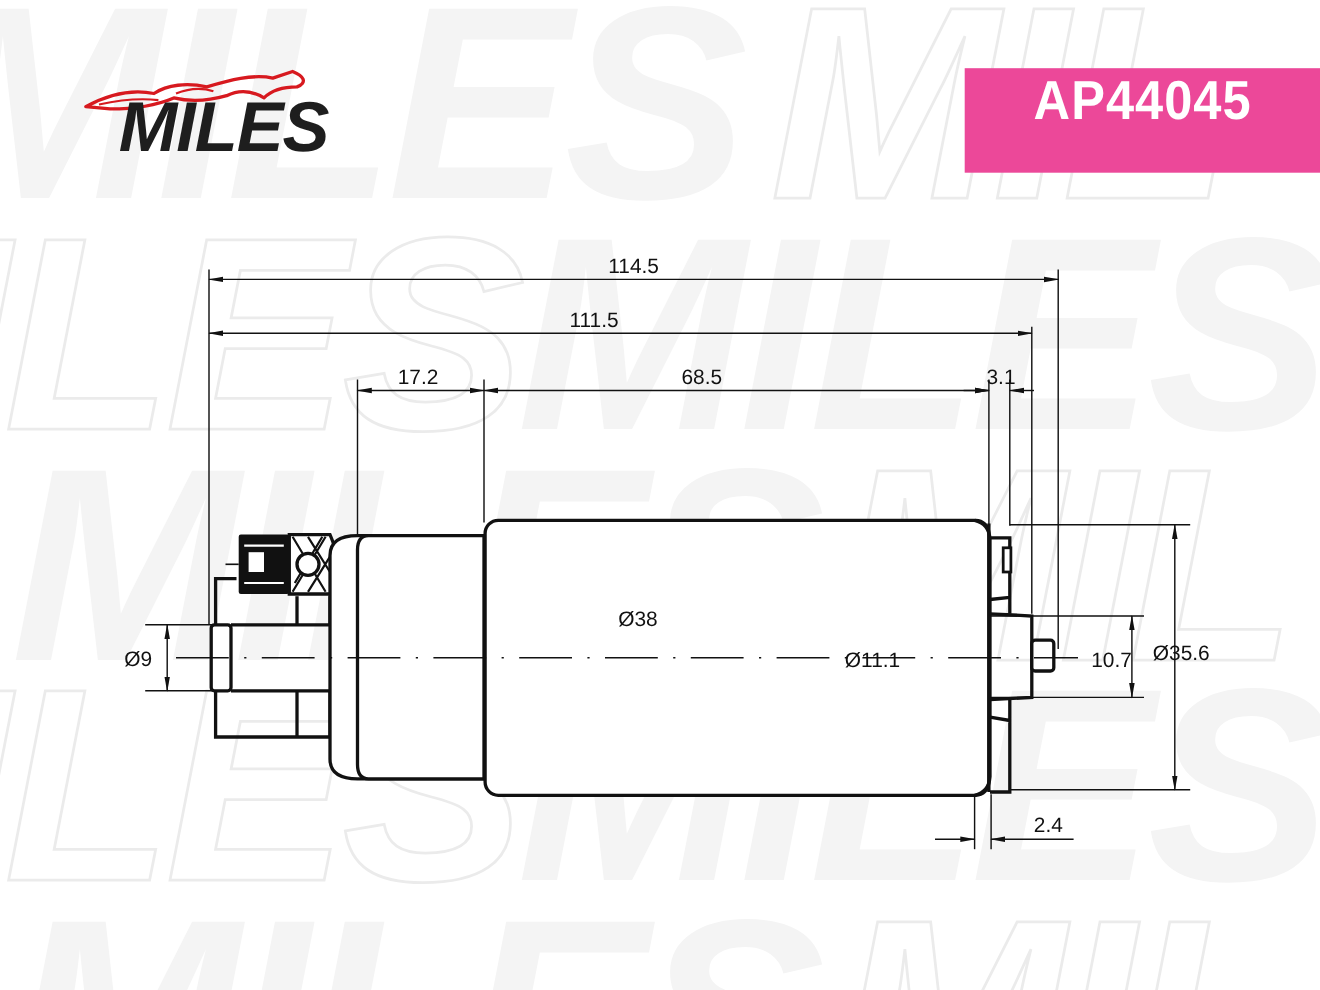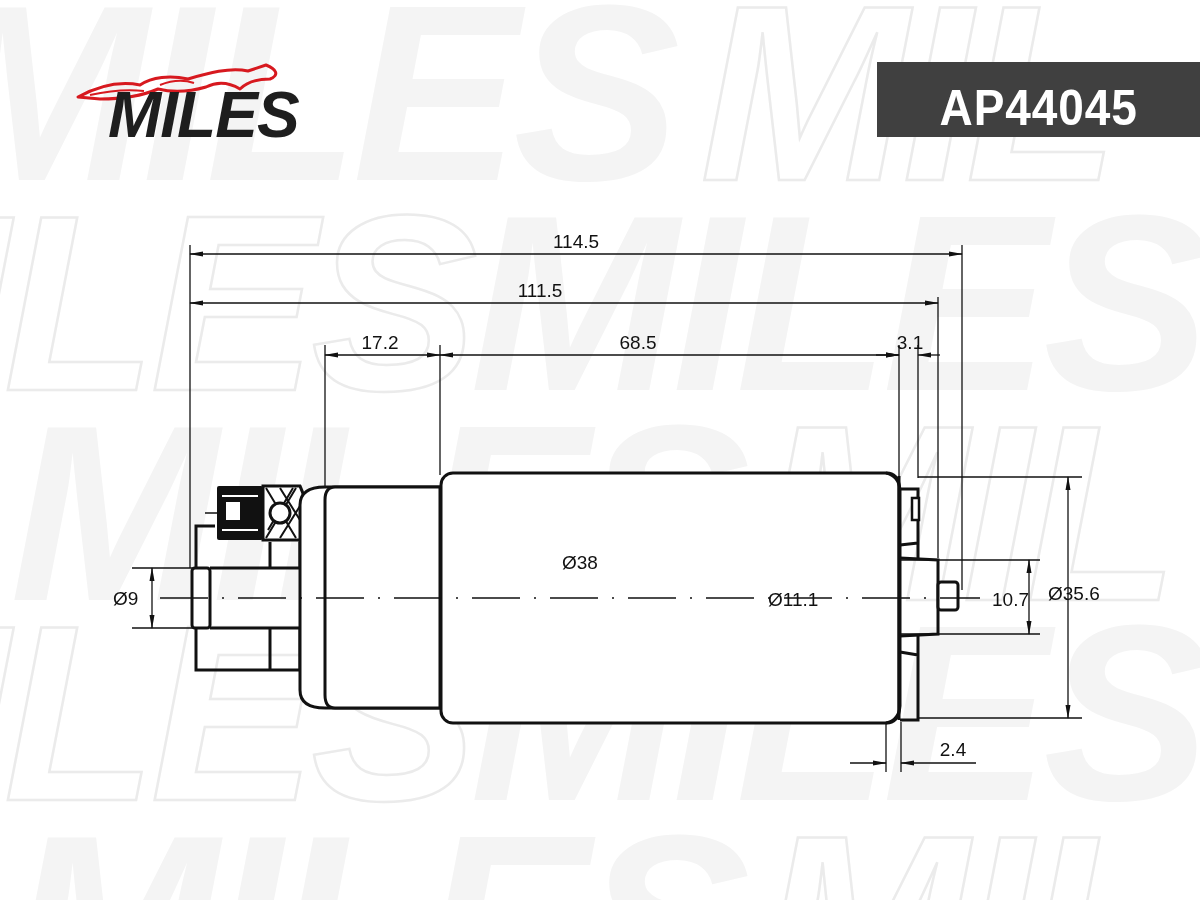--- a/index.html
+++ b/index.html
@@ -16,22 +16,22 @@
   }
   .wm-fill { fill: #f4f4f4; }
   .wm-outline { fill: none; stroke: #ebebeb; stroke-width: 2.5; }
   .logo { position: absolute; left: 70px; top: 55px; width: 290px; height: 110px; }
   .logo-text {
     position: absolute; left: 38px; top: 28px;
     font-family: "Liberation Sans", sans-serif; font-weight: bold; font-style: italic;
     font-size: 64px; letter-spacing: -1px; color: #1e1e1e; line-height: 1;
   }
   .part-box {
-    position: absolute; left: 877px; top: 62px; width: 323px; height: 75px;
-    background: #404040; display: flex; align-items: flex-end; justify-content: center;
+    position: absolute; left: 877px; top: 62px; width: 323px; height: 95px;
+    background: #ec4899; display: flex; align-items: flex-start; justify-content: center;
   }
   .part-number {
     color: #ffffff; font-family: "Liberation Sans", sans-serif; font-weight: bold;
     font-size: 50px; letter-spacing: 1px;
     transform: scaleX(0.92);
   }
   .dim { font-family: "Liberation Sans", sans-serif; font-size: 19px; fill: #111; }
   .ln { stroke: #111; stroke-width: 1.3; fill: none; }
   .thk { stroke: #111; stroke-width: 3; fill: #fff; }
   .thkn { stroke: #111; stroke-width: 3; fill: none; }

